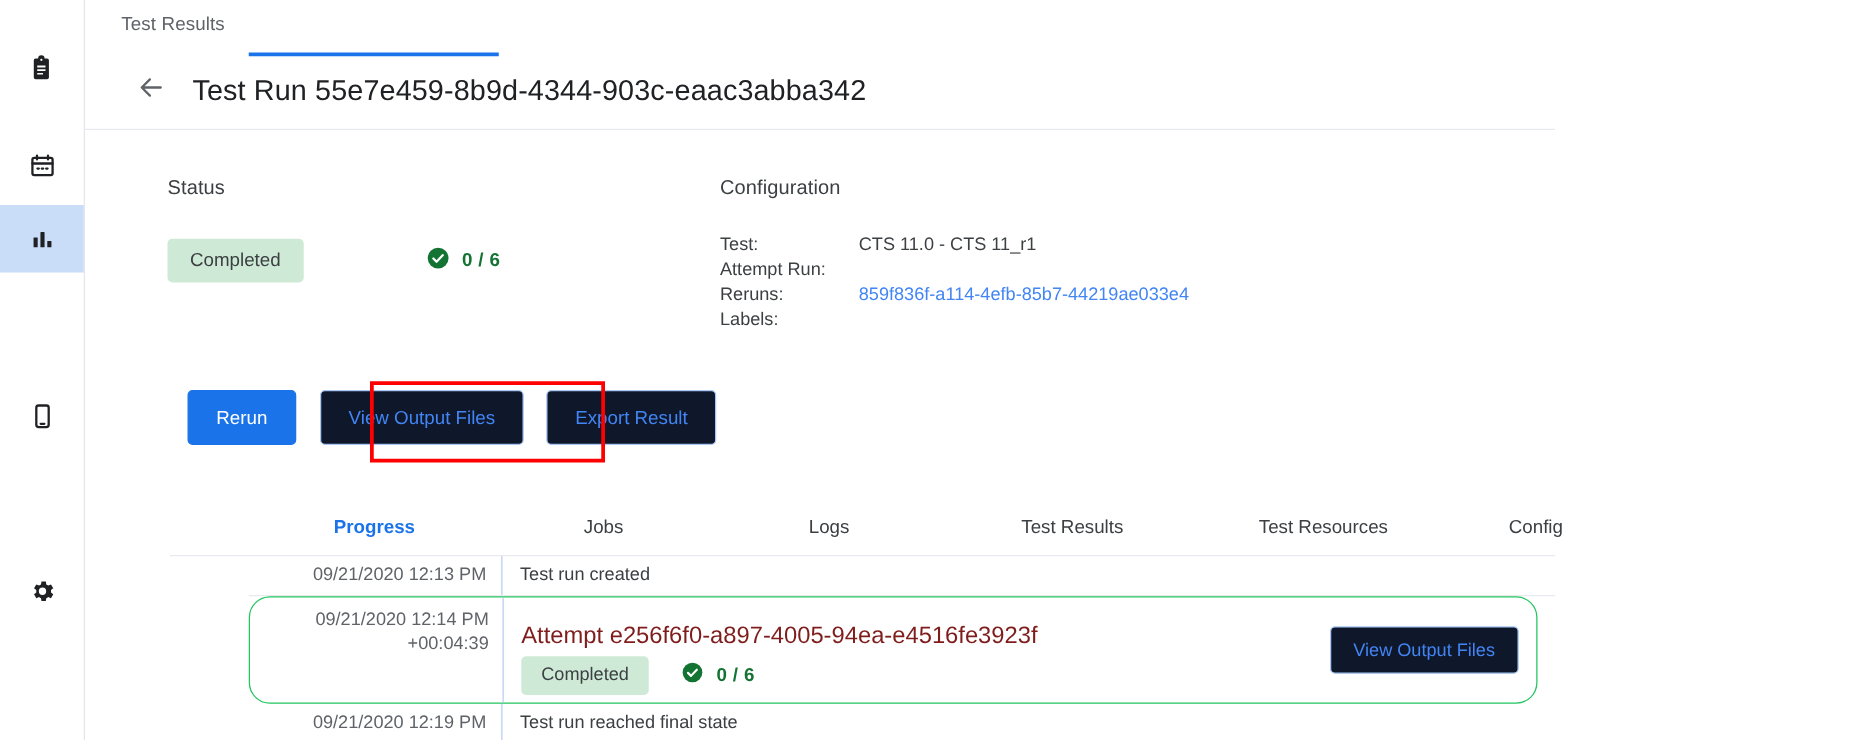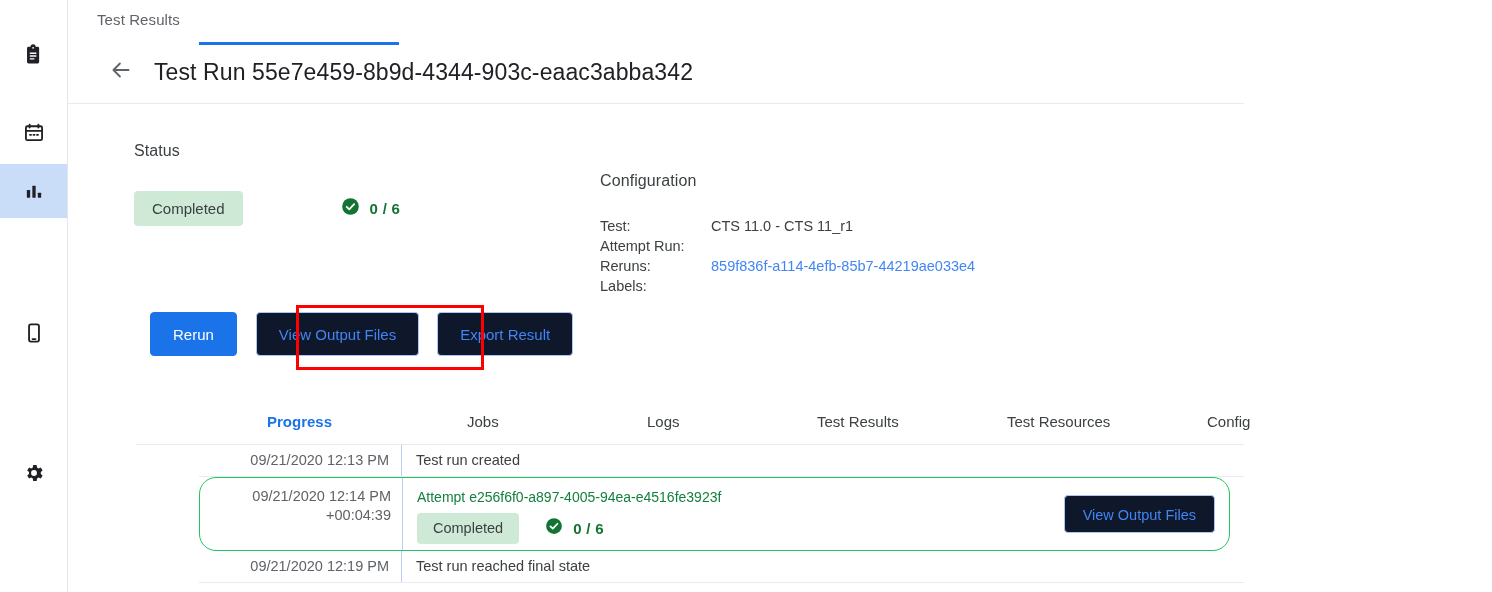--- a/index.html
+++ b/index.html
@@ -142,23 +142,22 @@
   .count-text {
     font-size: 15px;
     font-weight: bold;
     color: #137333;
     margin-left: 10px;
     letter-spacing: 0.3px;
   }
 
   .config-block {
     position: absolute;
-    left: 532px;
+    left: 508px;
     top: 38px;
-    margin-top: 30px;
   }
   .config-table {
     margin-top: 26px;
     border-collapse: collapse;
   }
   .config-table td {
     font-size: 14.5px;
     color: #3c4043;
     padding: 0;
     height: 20px;
@@ -303,23 +302,24 @@
   }
   .prow-attempt .body {
     flex-direction: column;
     align-items: flex-start;
     justify-content: center;
     padding-top: 9px;
     border-left: 1px solid #b8cdf0;
     margin-left: -1px;
   }
   .attempt-id {
-    font-size: 14px;
-    color: #15803d;
+    font-size: 19px;
+    color: #7f1d1d;
     line-height: 20px;
+    margin-top: 12px;
   }
   .attempt-status {
     display: flex;
     align-items: center;
     margin-top: 6px;
   }
   .attempt-status .chip {
     font-size: 14.5px;
     padding: 6px 16px;
     min-width: 0;

